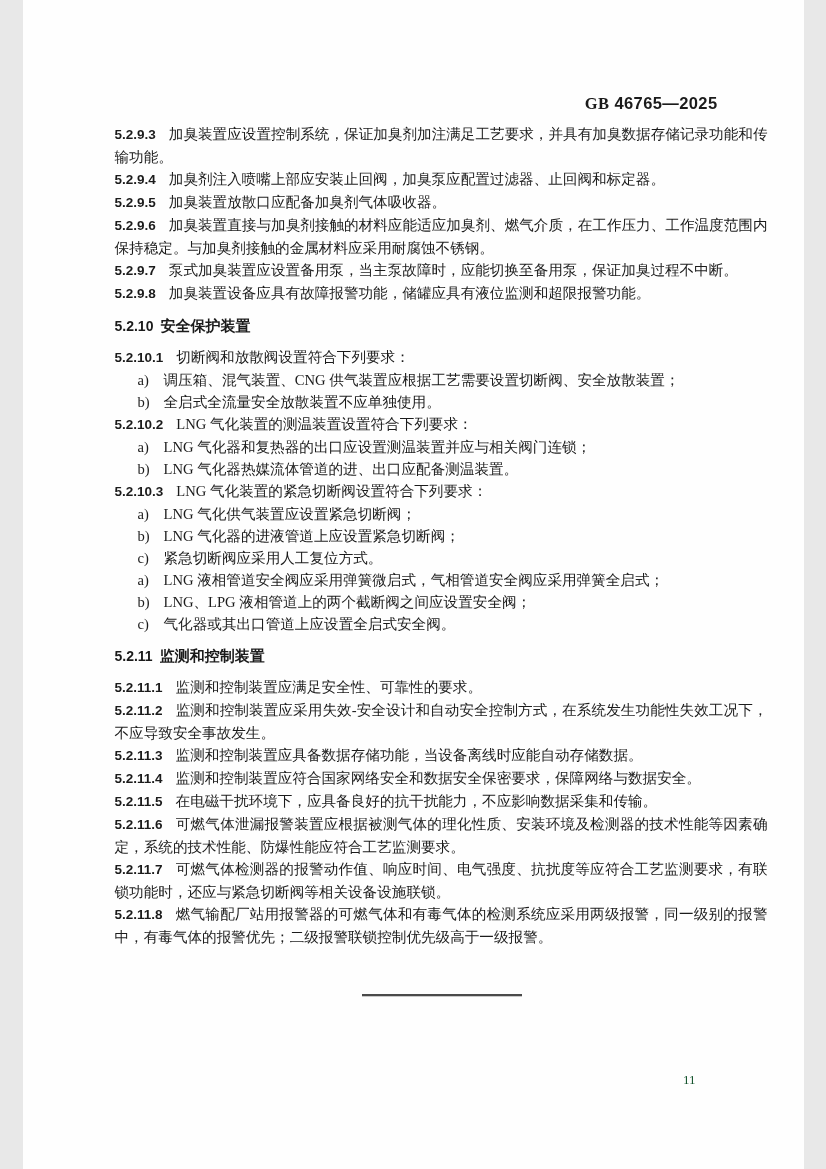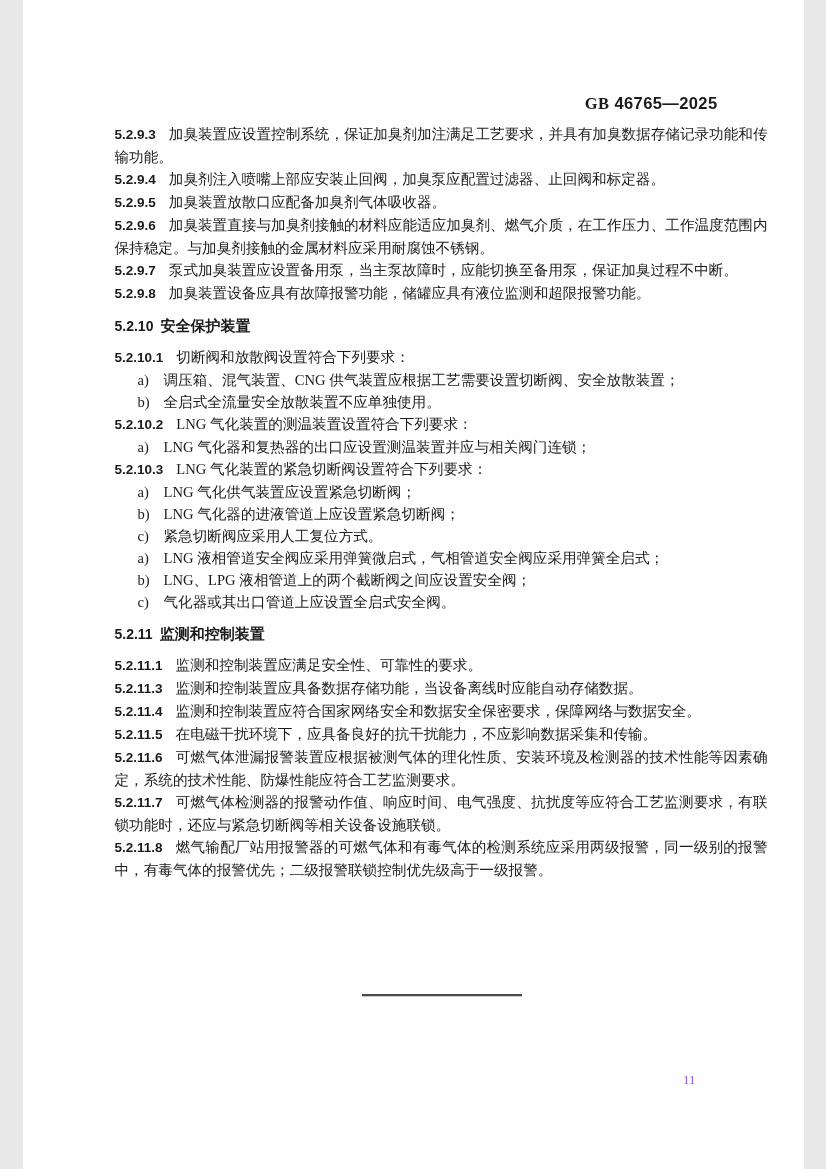--- a/index.html
+++ b/index.html
@@ -62,21 +62,21 @@
     width: 160px;
     height: 0;
     border-top: 2px solid #4a4a4a;
     border-bottom: 1px solid #c9c9c9;
   }
   .footer {
     position: absolute;
     top: 1072px;
     right: 108px;
     font-size: 13px;
-    color: #8b5cf6;
+    color: #14532d;
     font-family: "Liberation Serif", serif;
   }
 </style>
 </head>
 <body>
 
 <div class="page">
 
   <div class="header">
     <span class="std-prefix">GB</span><span class="std-number">46765—2025</span>
@@ -88,29 +88,31 @@
       <p class="clause"><span class="num">5.2.9.5</span><span class="txt">加臭装置放散口应配备加臭剂气体吸收器。</span></p>
       <p class="clause"><span class="num">5.2.9.6</span><span class="txt">加臭装置直接与加臭剂接触的材料应能适应加臭剂、燃气介质，在工作压力、工作温度范围内保持稳定。与加臭剂接触的金属材料应采用耐腐蚀不锈钢。</span></p>
       <p class="clause"><span class="num">5.2.9.7</span><span class="txt">泵式加臭装置应设置备用泵，当主泵故障时，应能切换至备用泵，保证加臭过程不中断。</span></p>
       <p class="clause"><span class="num">5.2.9.8</span><span class="txt">加臭装置设备应具有故障报警功能，储罐应具有液位监测和超限报警功能。</span></p>
       <p class="heading"><span class="num">5.2.10</span><span class="txt">安全保护装置</span></p>
       <p class="clause"><span class="num">5.2.10.1</span><span class="txt">切断阀和放散阀设置符合下列要求：</span></p>
       <p class="list-item"><span class="marker">a)</span><span class="txt">调压箱、混气装置、CNG 供气装置应根据工艺需要设置切断阀、安全放散装置；</span></p>
       <p class="list-item"><span class="marker">b)</span><span class="txt">全启式全流量安全放散装置不应单独使用。</span></p>
       <p class="clause"><span class="num">5.2.10.2</span><span class="txt">LNG 气化装置的测温装置设置符合下列要求：</span></p>
       <p class="list-item"><span class="marker">a)</span><span class="txt">LNG 气化器和复热器的出口应设置测温装置并应与相关阀门连锁；</span></p>
+      <p class="list-item"><span class="marker">b)</span><span class="txt">LNG 气化器热媒流体管道的进、出口应配备测温装置。</span></p>
       <p class="clause"><span class="num">5.2.10.3</span><span class="txt">LNG 气化装置的紧急切断阀设置符合下列要求：</span></p>
       <p class="list-item"><span class="marker">a)</span><span class="txt">LNG 气化供气装置应设置紧急切断阀；</span></p>
       <p class="list-item"><span class="marker">b)</span><span class="txt">LNG 气化器的进液管道上应设置紧急切断阀；</span></p>
       <p class="list-item"><span class="marker">c)</span><span class="txt">紧急切断阀应采用人工复位方式。</span></p>
       <p class="list-item"><span class="marker">a)</span><span class="txt">LNG 液相管道安全阀应采用弹簧微启式，气相管道安全阀应采用弹簧全启式；</span></p>
       <p class="list-item"><span class="marker">b)</span><span class="txt">LNG、LPG 液相管道上的两个截断阀之间应设置安全阀；</span></p>
       <p class="list-item"><span class="marker">c)</span><span class="txt">气化器或其出口管道上应设置全启式安全阀。</span></p>
       <p class="heading"><span class="num">5.2.11</span><span class="txt">监测和控制装置</span></p>
       <p class="clause"><span class="num">5.2.11.1</span><span class="txt">监测和控制装置应满足安全性、可靠性的要求。</span></p>
+      <p class="clause"><span class="num">5.2.11.2</span><span class="txt">监测和控制装置应采用失效-安全设计和自动安全控制方式，在系统发生功能性失效工况下，不应导致安全事故发生。</span></p>
       <p class="clause"><span class="num">5.2.11.3</span><span class="txt">监测和控制装置应具备数据存储功能，当设备离线时应能自动存储数据。</span></p>
       <p class="clause"><span class="num">5.2.11.4</span><span class="txt">监测和控制装置应符合国家网络安全和数据安全保密要求，保障网络与数据安全。</span></p>
       <p class="clause"><span class="num">5.2.11.5</span><span class="txt">在电磁干扰环境下，应具备良好的抗干扰能力，不应影响数据采集和传输。</span></p>
       <p class="clause"><span class="num">5.2.11.6</span><span class="txt">可燃气体泄漏报警装置应根据被测气体的理化性质、安装环境及检测器的技术性能等因素确定，系统的技术性能、防爆性能应符合工艺监测要求。</span></p>
       <p class="clause"><span class="num">5.2.11.7</span><span class="txt">可燃气体检测器的报警动作值、响应时间、电气强度、抗扰度等应符合工艺监测要求，有联锁功能时，还应与紧急切断阀等相关设备设施联锁。</span></p>
       <p class="clause"><span class="num">5.2.11.8</span><span class="txt">燃气输配厂站用报警器的可燃气体和有毒气体的检测系统应采用两级报警，同一级别的报警中，有毒气体的报警优先；二级报警联锁控制优先级高于一级报警。</span></p>
     </main>
 
   <div class="end-rule"></div>
 

